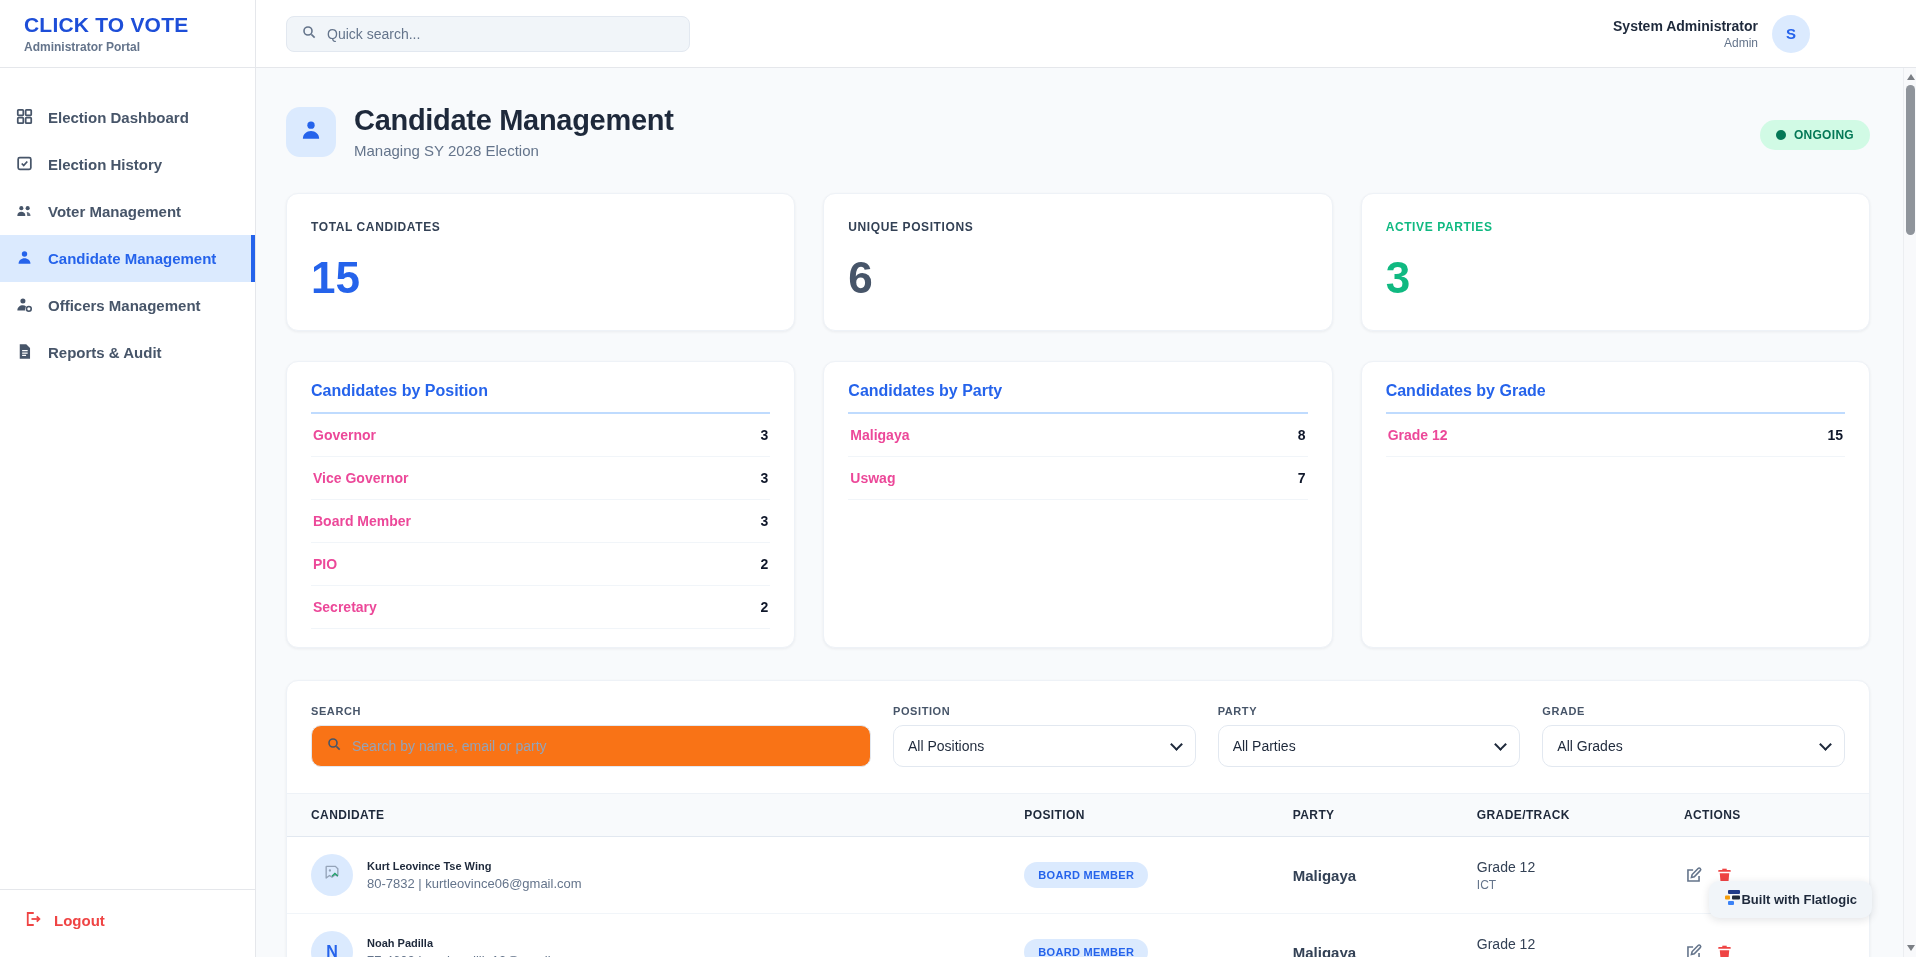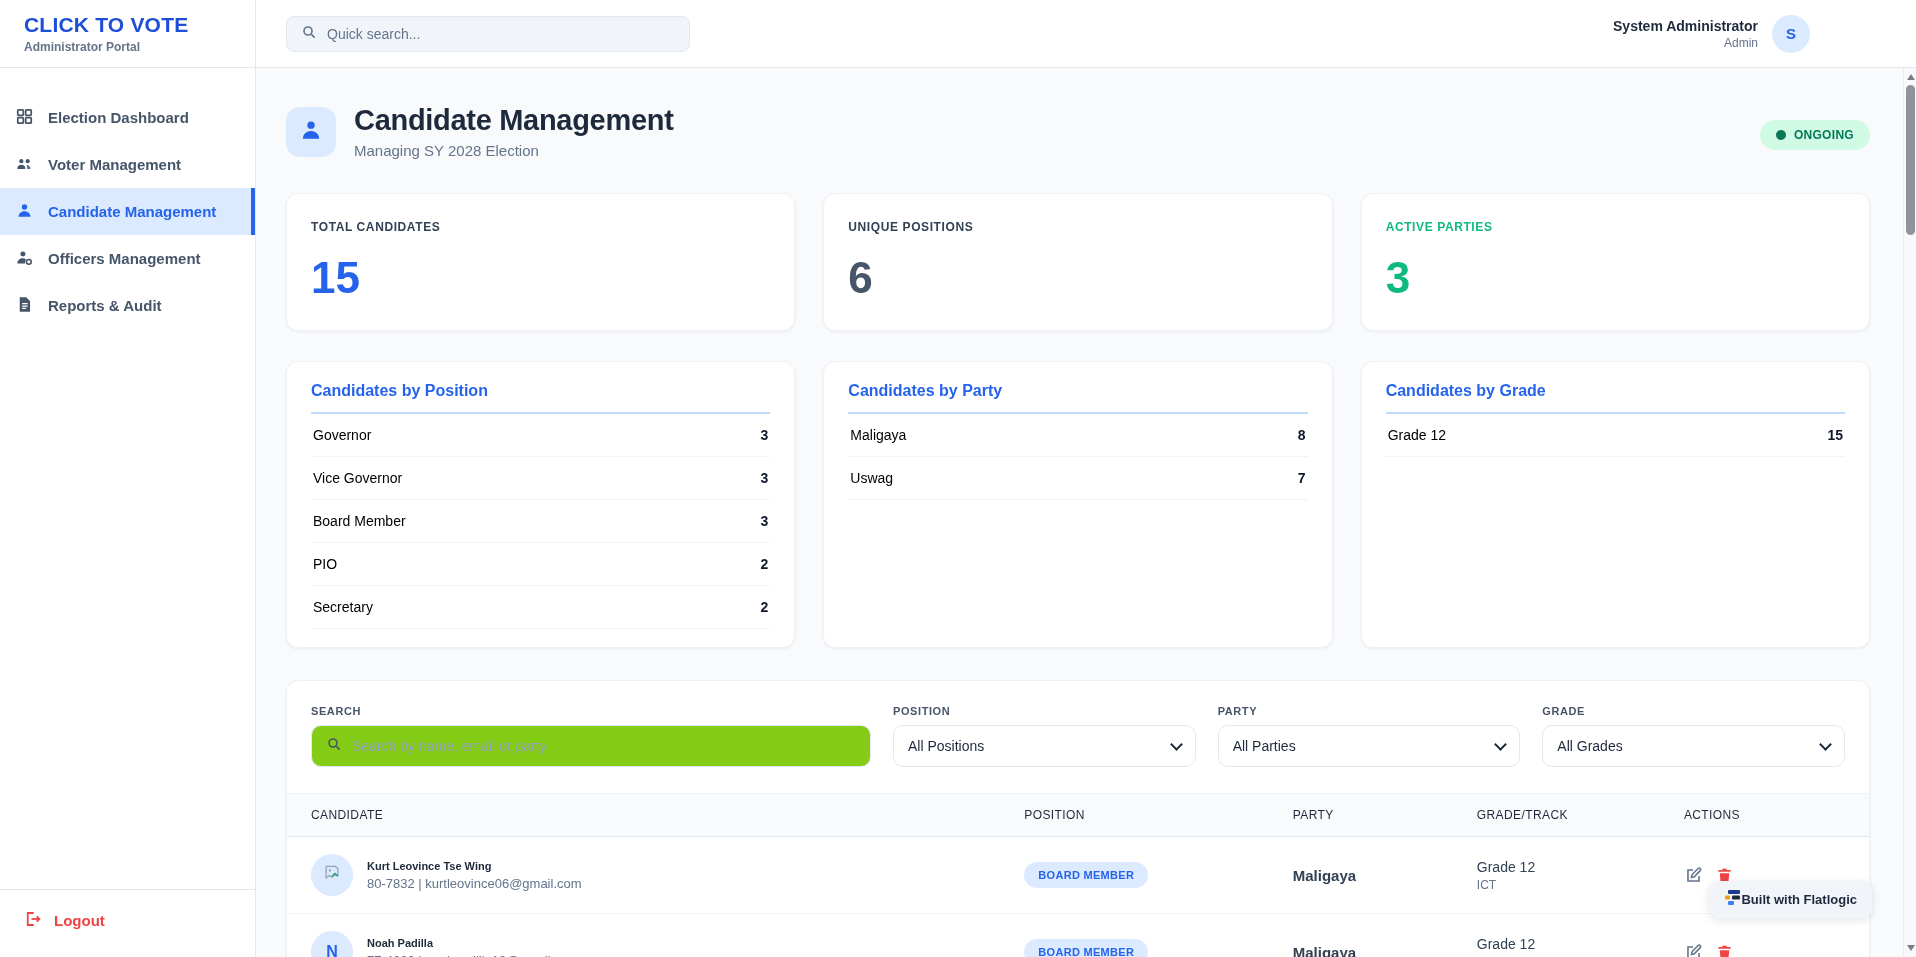--- a/index.html
+++ b/index.html
@@ -84,29 +84,29 @@
   .stat-value.green { color:#10b981; }
 
   .dist-grid { display:grid; grid-template-columns:repeat(3,1fr); gap:28px; margin-top:30px; align-items:stretch; }
   .dist-card { padding:20px 24px 18px; }
   .dist-title { color:#2563eb; font-size:16px; font-weight:700; padding-bottom:12px; border-bottom:2px solid #bfdbfe; }
   .dist-row {
     display:flex; justify-content:space-between; align-items:center;
     padding:13px 2px; border-bottom:1px solid #f1f5f9; font-size:14px;
   }
   .dist-row:last-child { border-bottom:1px solid #f1f5f9; }
-  .dist-row .lbl { color:#000000; }
+  .dist-row .lbl { color:#ec4899;font-weight:bold; }
   .dist-row .val { color:#0f172a; font-weight:700; }
 
   
   .panel { margin-top:32px; padding-top:24px; overflow:hidden; }
   .filters { display:grid; grid-template-columns:1.85fr 1fr 1fr 1fr; gap:22px; padding:0 24px; }
   .f-label { font-size:11px; font-weight:800; letter-spacing:.6px; color:#475569; display:block; margin-bottom:8px; }
   .search-field {
-    height:42px; border:1px solid #e2e8f0; background:#84cc16; border-radius:10px;
+    height:42px; border:1px solid #e2e8f0; background:#f97316; border-radius:10px;
     display:flex; align-items:center; gap:10px; padding:0 14px;
   }
   .search-field svg { width:16px; height:16px; flex:none; }
   .search-field input { border:none; outline:none; background:transparent; width:100%; font-family:inherit; font-size:14px; color:#334155; }
   .search-field input::placeholder { color:#94a3b8; }
   .select-wrap { position:relative; }
   .select-wrap select {
     width:100%; height:42px; border:1px solid #e2e8f0; background:#ffffff; border-radius:10px;
     font-family:inherit; font-size:14px; color:#1e293b; padding:0 34px 0 14px;
     appearance:none; -webkit-appearance:none; outline:none; cursor:pointer;
@@ -116,21 +116,21 @@
     border-right:2.2px solid #1e293b; border-bottom:2.2px solid #1e293b;
     transform:rotate(45deg); pointer-events:none;
   }
 
   .table { margin-top:26px; }
   .t-head {
     background:#f8fafc; border-top:1px solid #eef2f7; border-bottom:1px solid #e2e8f0;
   }
   .t-grid { display:grid; grid-template-columns:46.5% 17.5% 12% 13.5% 10.5%; align-items:center; padding:0 24px; }
   .t-head .t-grid { height:42px; }
-  .t-col { font-size:12px; font-weight:400; letter-spacing:.4px; color:#1e293b; }
+  .t-col { font-size:12px; font-weight:700; letter-spacing:.4px; color:#1e293b; }
   .t-row { border-bottom:1px solid #f1f5f9; }
   .t-row .t-grid { padding-top:17px; padding-bottom:17px; }
   .cand-cell { display:flex; align-items:center; gap:14px; }
   .cand-avatar {
     width:42px; height:42px; border-radius:50%; background:#dbeafe; color:#2563eb; flex:none;
     display:flex; align-items:center; justify-content:center; font-weight:700; font-size:16px; overflow:hidden;
   }
   .cand-name { font-size:11px; font-weight:700; color:#1e293b; }
   .cand-meta { font-size:13px; color:#64748b; margin-top:4px; }
   .pos-badge {
@@ -177,20 +177,29 @@
     <div class="nav-item">
       <span>
         <svg viewBox="0 0 24 24" fill="none" stroke="currentColor" stroke-width="2.2">
             <rect x="3.5" y="3.5" width="7" height="7" rx="1"></rect>
             <rect x="13.5" y="3.5" width="7" height="7" rx="1"></rect>
             <rect x="3.5" y="13.5" width="7" height="7" rx="1"></rect>
             <rect x="13.5" y="13.5" width="7" height="7" rx="1"></rect>
           </svg>
       </span>
       <span>Election Dashboard</span>
+    </div>
+    <div class="nav-item">
+      <span>
+        <svg viewBox="0 0 24 24" fill="none" stroke="currentColor" stroke-width="2.2">
+            <rect x="4" y="4.5" width="16" height="15" rx="2"></rect>
+            <path d="M8.5 12l2.5 2.5 4.5-5"></path>
+          </svg>
+      </span>
+      <span>Election History</span>
     </div>
     <div class="nav-item">
       <span>
         <svg viewBox="0 0 24 24" fill="currentColor">
             <circle cx="8" cy="9" r="2.6"></circle>
             <circle cx="16" cy="9" r="2.6"></circle>
             <path d="M3 18c0-2.6 2.2-4.4 5-4.4s5 1.8 5 4.4v1H3z"></path>
             <path d="M14.8 13.9c2.5.2 4.7 1.9 4.7 4.1v1h-4z" opacity=".85"></path>
           </svg>
       </span>

